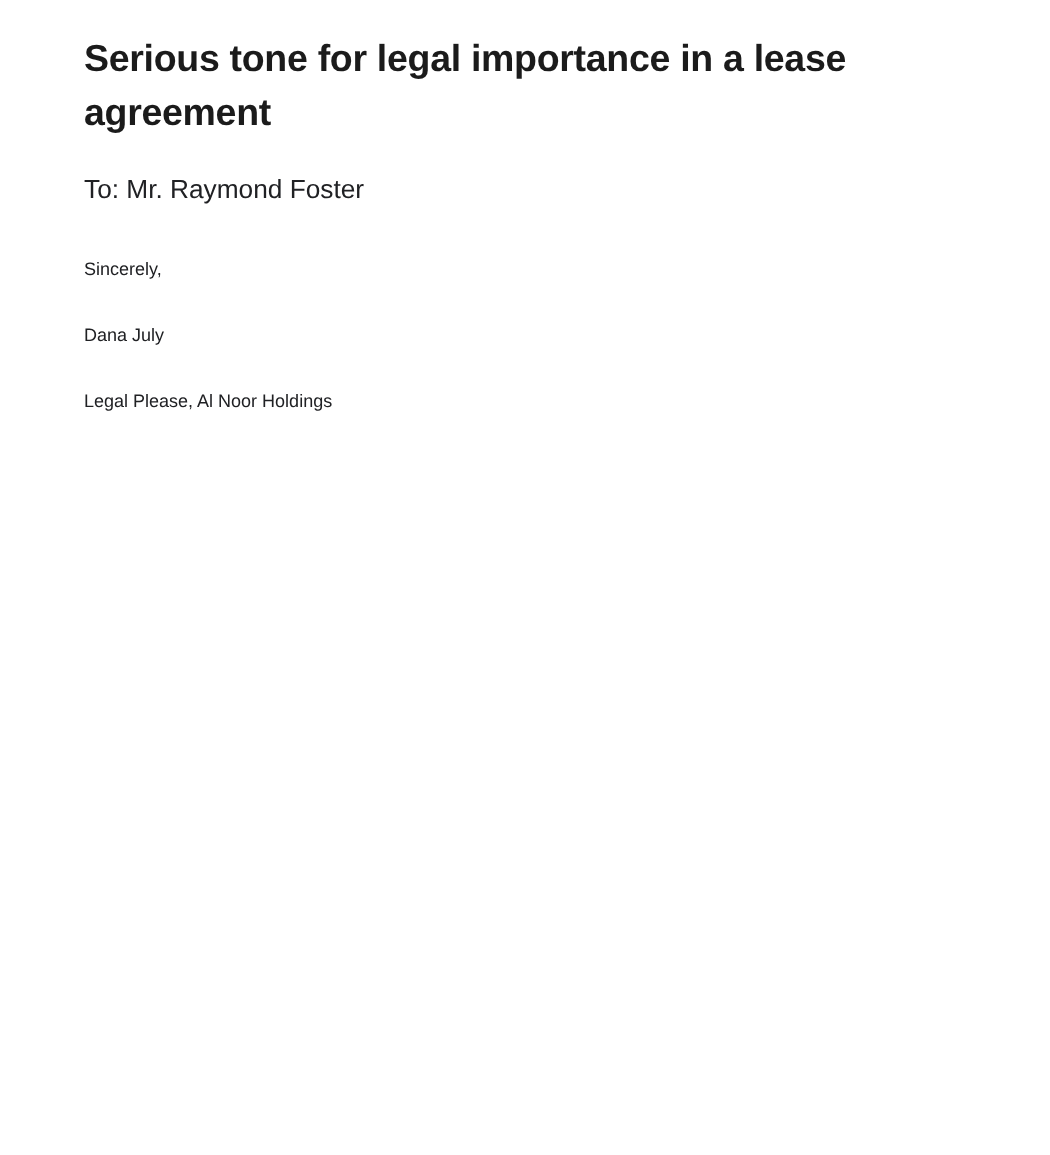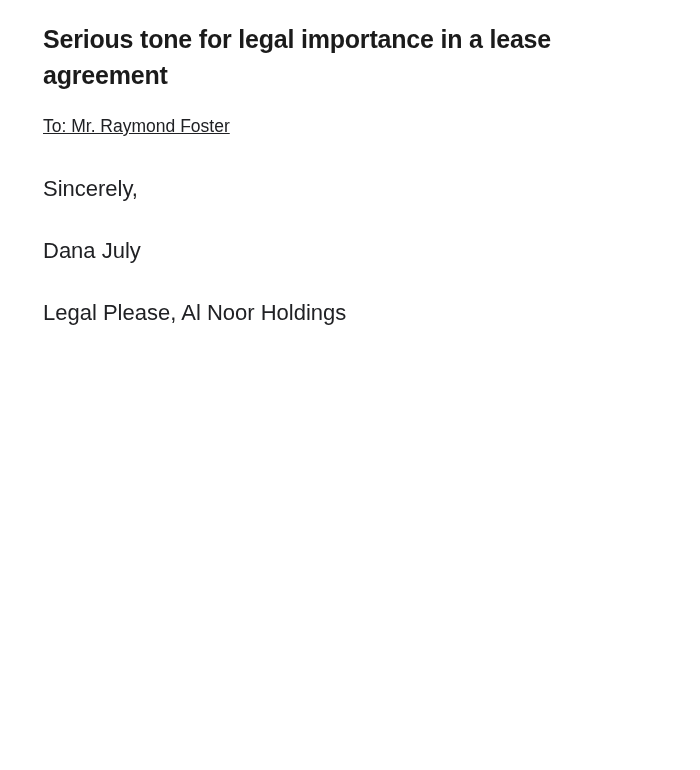--- a/index.html
+++ b/index.html
@@ -11,48 +11,47 @@
     height: 770px;
     background: #ffffff;
     font-family: "Liberation Sans", sans-serif;
     color: #202124;
     overflow: hidden;
   }
   .page {
     box-sizing: border-box;
     width: 700px;
     min-height: 770px;
-    padding: 22px 40px 20px 43px;
+    padding: 22px 40px 20px 56px;
     background: #ffffff;
   }
   .doc-title {
     font-size: 25px;
     font-weight: bold;
     line-height: 1.42;
     letter-spacing: -0.2px;
     color: #1b1b1b;
     margin: 0 0 18px 0;
     max-width: 560px;
   }
   .para {
     font-size: 17.5px;
     line-height: 1.82;
     color: #202124;
     margin: 0 0 22px 0;
     max-width: 600px;
-    text-decoration: underline;
   }
   .para.recipient {
     margin-bottom: 26px;
   }
   .para.tight {
     margin-bottom: 22px;
   }
   .sign-line {
-    font-size: 22px;
+    font-size: 12px;
     line-height: 1.82;
     color: #202124;
     margin: 0 0 22px 0;
   }
 </style>
 </head>
 <body>
 
 <div class="page">
 

